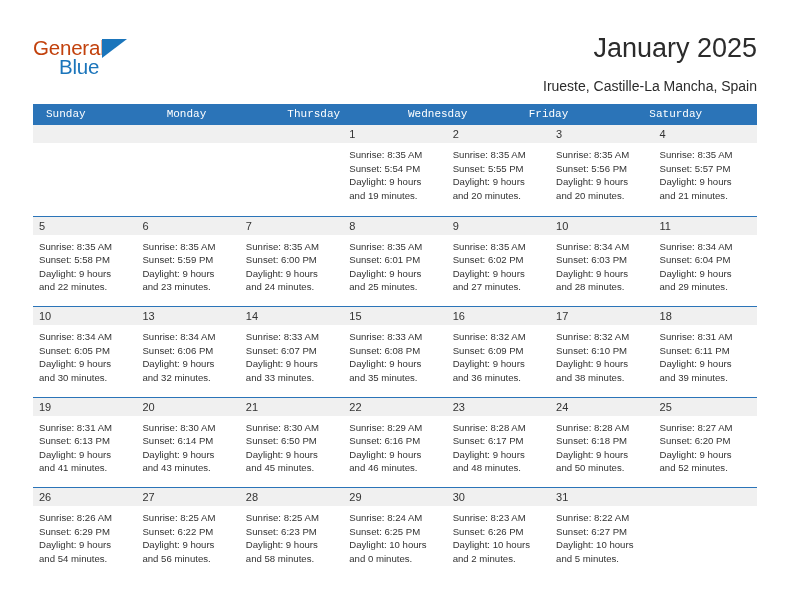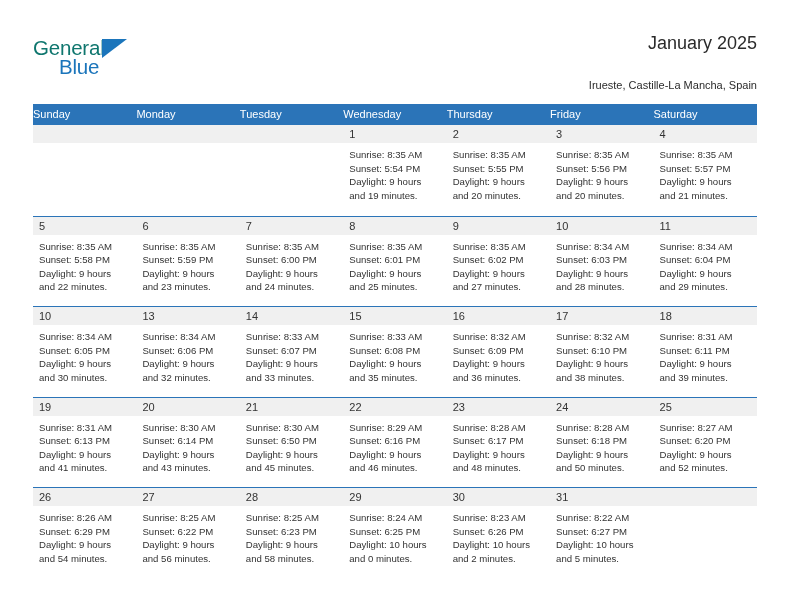--- a/index.html
+++ b/index.html
@@ -24,21 +24,21 @@
   .logo {
     position: absolute;
     left: 33px; top: 38px;
     width: 130px; height: 48px;
   }
   .logo-general {
     position: absolute;
     left: 0; top: 0;
     font-size: 20.5px;
     letter-spacing: -0.2px;
-    color: #0f766e;
+    color: #c2410c;
     font-family: "Liberation Sans", sans-serif;
     line-height: 1;
   }
   .logo-blue {
     position: absolute;
     left: 26px; top: 19px;
     font-size: 20.5px;
     letter-spacing: -0.2px;
     color: #1b75bb;
     font-family: "Liberation Sans", sans-serif;
@@ -48,30 +48,30 @@
   .logo-tri {
     position: absolute;
     left: 69px; top: 1px;
     width: 0; height: 0;
     border-left: 25px solid #1b75bb;
     border-bottom: 19px solid transparent;
   }
   .title {
     position: absolute;
     right: 35px; top: 34px;
-    font-size: 18px;
+    font-size: 27px;
     color: #2b2b2b;
     text-align: right;
     white-space: nowrap;
     line-height: 1.1;
   }
   .subtitle {
     position: absolute;
     right: 35px; top: 79px;
-    font-size: 11px;
+    font-size: 14px;
     color: #2b2b2b;
     text-align: right;
     white-space: nowrap;
     line-height: 1.1;
   }
 
   
   .calendar {
     position: absolute;
     left: 33px; top: 104px;
@@ -81,22 +81,23 @@
     display: flex;
     width: 724px;
     height: 21px;
     background: #2b74b8;
   }
   .dow {
     flex: 1 1 0;
     color: #ffffff;
     font-size: 11px;
     line-height: 21px;
-    padding-left: 0;
+    padding-left: 13px;
     white-space: nowrap;
+    font-family: Liberation Mono, monospace;
   }
   .week {
     display: flex;
     width: 724px;
     height: 90.5px;
     border-top: 1.5px solid #2b74b8;
   }
   .week:first-of-type { border-top: none; }
   .day {
     flex: 1 1 0;
@@ -133,23 +134,22 @@
       <span class="logo-blue">Blue</span>
     </div>
     <div class="title">January 2025</div>
     <div class="subtitle">Irueste, Castille-La Mancha, Spain</div>
   </div>
 
   <div class="calendar">
     <div class="dow-row" id="dow-row">
         <div class="dow">Sunday</div>
         <div class="dow">Monday</div>
-        <div class="dow">Tuesday</div>
+        <div class="dow">Thursday</div>
         <div class="dow">Wednesday</div>
-        <div class="dow">Thursday</div>
         <div class="dow">Friday</div>
         <div class="dow">Saturday</div>
       </div>
     <div id="weeks-container">
         <div class="week">
           <div class="day empty">
             <div class="day-num-bar"></div>
             <div class="day-body"></div>
           </div>
           <div class="day empty">

